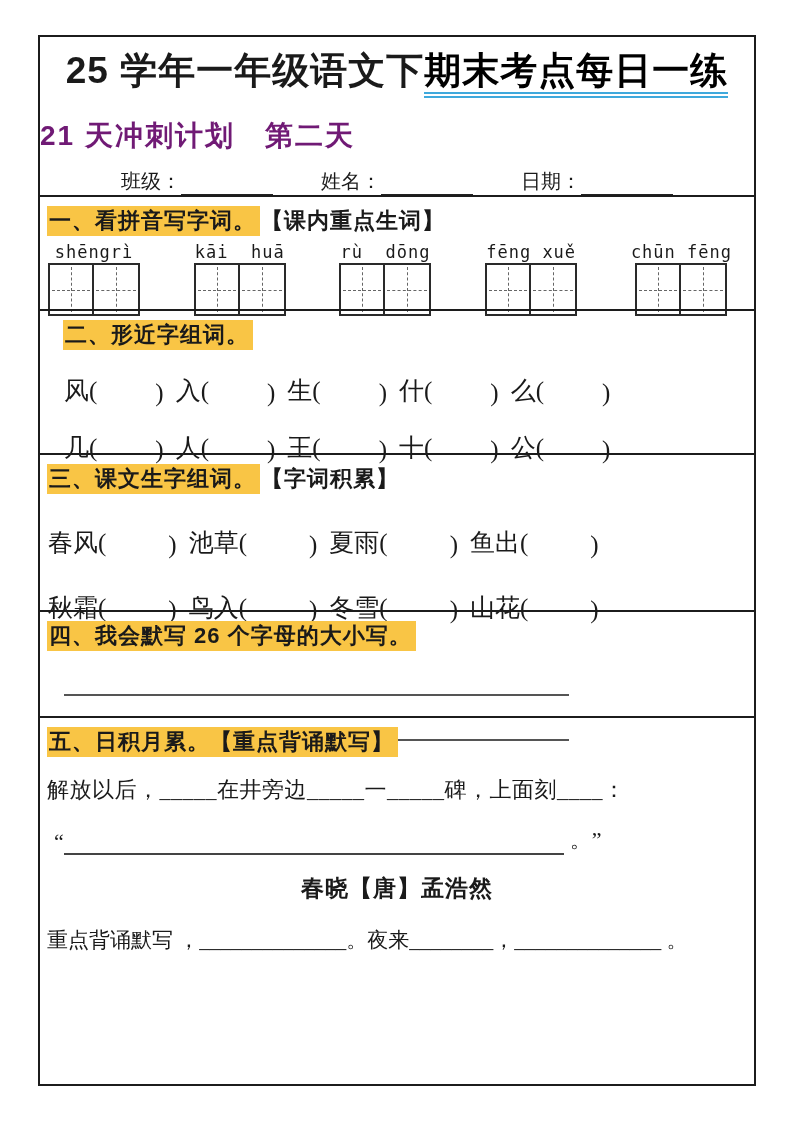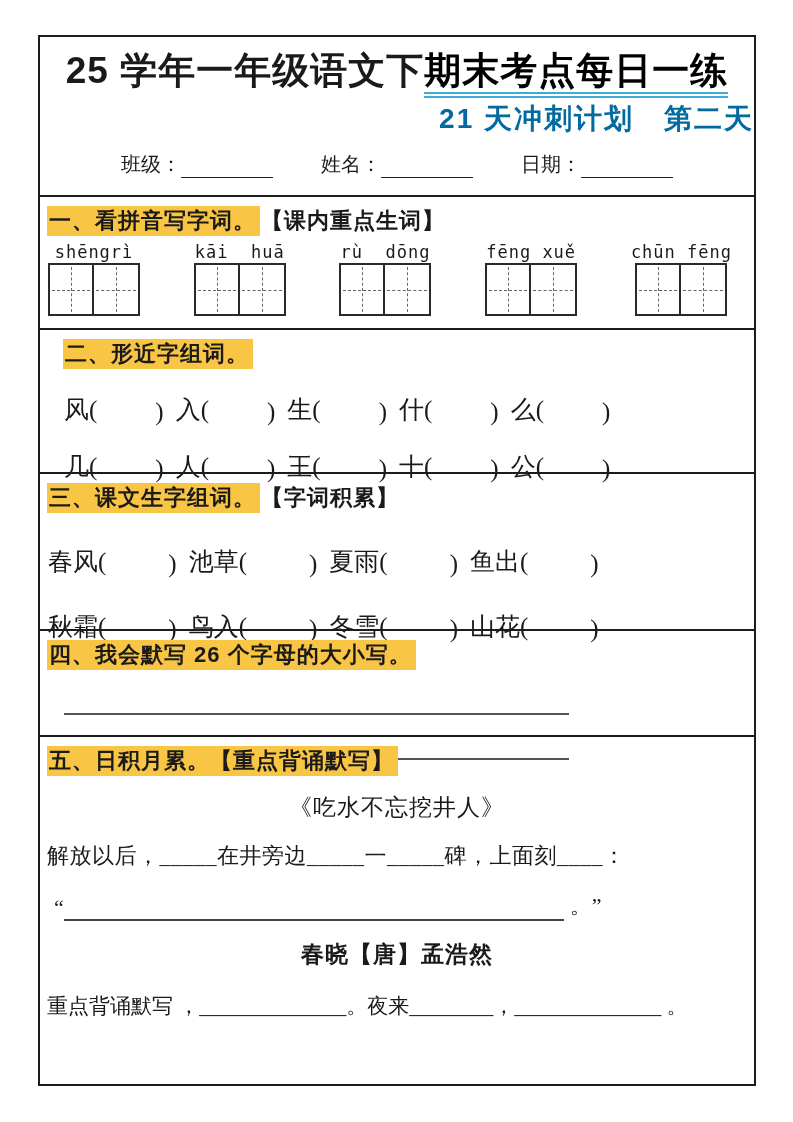--- a/index.html
+++ b/index.html
@@ -18,27 +18,27 @@
   }
   .section { border-top:2px solid #1c1c1c; position:relative; }
   .sec-head { padding:9px 0 0 7px; font-family:"Liberation Sans","DejaVu Sans",sans-serif; font-weight:bold; font-size:22px; letter-spacing:1px; }
   .hl { background:#F9C545; padding:2px 4px 3px 2px; }
   .bracket { padding-left:1px; }
 
   
   .header { height:149px; }
   .title-line { text-align:center; margin-top:9px; font-family:"Liberation Sans","DejaVu Sans",sans-serif; font-weight:900; font-size:37px; letter-spacing:1px; white-space:nowrap; }
   .title-red { color:#000000; border-bottom:6px double #3FA9DC; padding-bottom:1px; }
-  .subtitle { text-align:right; margin-top:4px; font-family:"Liberation Sans","DejaVu Sans",sans-serif; font-weight:bold; font-size:28px; color:#0369a1; letter-spacing:2px; }
+  .subtitle { text-align:left; margin-top:21px; font-family:"Liberation Sans","DejaVu Sans",sans-serif; font-weight:bold; font-size:28px; color:#701a75; letter-spacing:2px; }
   .form-row { margin-top:13px; display:flex; justify-content:center; gap:48px; font-size:20px; }
   .form-item { display:flex; align-items:flex-end; }
   .form-blank { display:inline-block; width:92px; border-bottom:1.5px solid #222; height:22px; }
 
   
-  .s1 { height:133px; }
+  .s1 { height:114px; }
   .pinyin-row { display:flex; justify-content:space-between; padding:6px 22px 0 8px; }
   .pgroup { display:flex; flex-direction:column; align-items:center; }
   .plabel { font-family:"DejaVu Sans Mono",monospace; font-size:17px; letter-spacing:1px; margin-bottom:1px; white-space:pre; }
   .boxpair { display:flex; }
   .wcell { width:46px; height:53px; border:2px solid #2a2a2a; position:relative; }
   .wcell + .wcell { border-left:none; }
   .wcell::before { content:""; position:absolute; left:50%; top:2px; bottom:2px; border-left:1.5px dashed #666; }
   .wcell::after  { content:""; position:absolute; top:50%; left:2px; right:2px; border-top:1.5px dashed #666; }
 
   
@@ -251,21 +251,20 @@
       <span class="hl">四、我会默写 26 个字母的大小写。</span>
     </div>
     <div class="ans-line"></div>
     <div class="ans-line"></div>
   </div>
 
   <div class="section s5">
     <div class="sec-head">
       <span class="hl">五、日积月累。【重点背诵默写】</span>
     </div>
-    <div class="poem-title">《吃水不忘挖井人》</div>
     <div class="poem-line">解放以后，_____在井旁边_____一_____碑，上面刻____：</div>
     <div class="quote-line">
       <span>“</span>
       <span class="fill-line"></span>
       <span class="quote-close">。”</span>
     </div>
     <div class="poem-title2">春晓【唐】孟浩然</div>
     <div class="last-line">重点背诵默写 ，______________。夜来________，______________ 。</div>
   </div>
 

